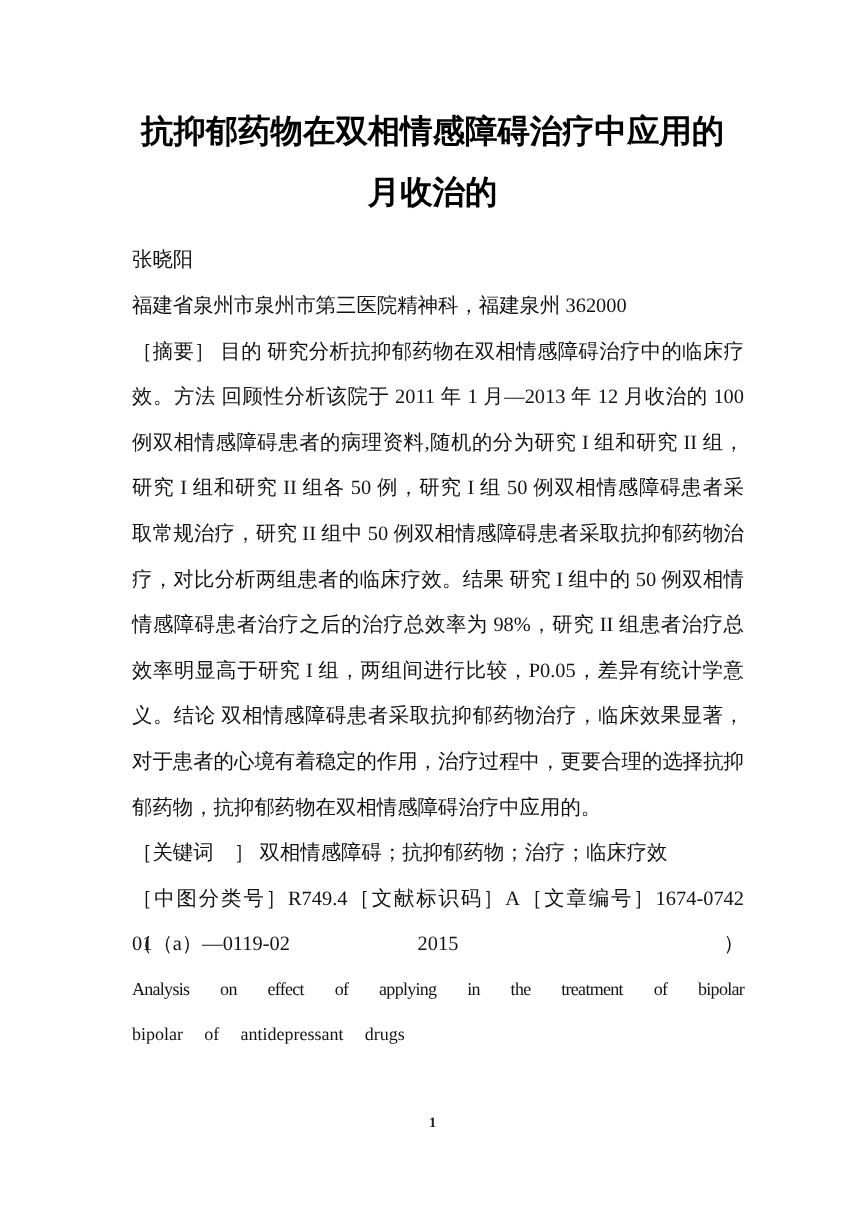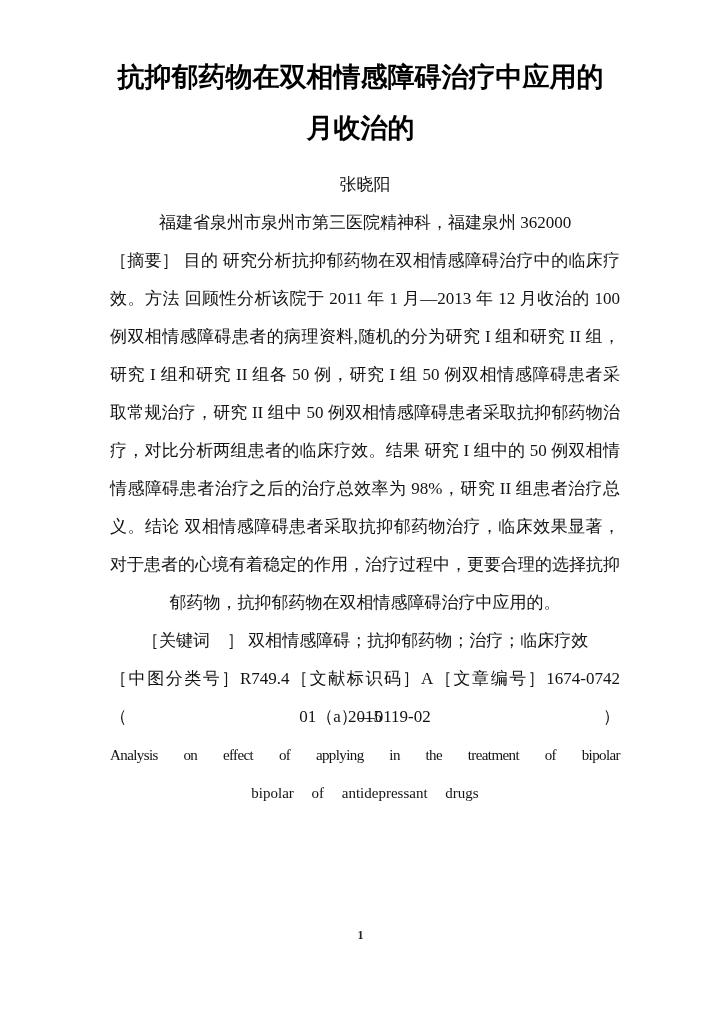--- a/index.html
+++ b/index.html
@@ -6,39 +6,38 @@
   body {
     width: 721px;
     height: 1020px;
     background: #ffffff;
     position: relative;
     font-family: "Liberation Serif", "DejaVu Serif", serif;
     color: #121212;
     overflow: hidden;
   }
   .title-block {
-    padding-top: 52px;
+    padding-top: 84px;
     text-align: center;
     font-weight: 700;
     font-size: 27px;
     line-height: 51px;
     color: #000000;
   }
   .title-line { white-space: nowrap; }
   .content-col {
     width: 510px;
     margin: 12px 0 0 110px;
   }
   .line {
     font-size: 17px;
     line-height: 38px;
     height: 38px;
     white-space: nowrap;
     overflow: visible;
-    text-align: center;
   }
   .just {
     white-space: normal;
     text-align: justify;
     text-align-last: justify;
   }
   .en {
     font-family: Liberation Serif, serif;
     font-size: 15px;
   }
@@ -73,20 +72,21 @@
   <div class="line">张晓阳</div>
   <div class="line">福建省泉州市泉州市第三医院精神科，福建泉州 362000</div>
 
   <div class="line just">［摘要］ 目的 研究分析抗抑郁药物在双相情感障碍治疗中的临床疗</div>
   <div class="line just">效。方法 回顾性分析该院于 2011 年 1 月—2013 年 12 月收治的 100</div>
   <div class="line just">例双相情感障碍患者的病理资料,随机的分为研究 I 组和研究 II 组，</div>
   <div class="line just">研究 I 组和研究 II 组各 50 例，研究 I 组 50 例双相情感障碍患者采</div>
   <div class="line just">取常规治疗，研究 II 组中 50 例双相情感障碍患者采取抗抑郁药物治</div>
   <div class="line just">疗，对比分析两组患者的临床疗效。结果 研究 I 组中的 50 例双相情</div>
   <div class="line just">情感障碍患者治疗之后的治疗总效率为 98%，研究 II 组患者治疗总</div>
+  <div class="line just">效率明显高于研究 I 组，两组间进行比较，P0.05，差异有统计学意</div>
   <div class="line just">义。结论 双相情感障碍患者采取抗抑郁药物治疗，临床效果显著，</div>
   <div class="line just">对于患者的心境有着稳定的作用，治疗过程中，更要合理的选择抗抑</div>
   <div class="line">郁药物，抗抑郁药物在双相情感障碍治疗中应用的。</div>
 
   <div class="line">［关键词　］ 双相情感障碍；抗抑郁药物；治疗；临床疗效</div>
 
   <div class="line just">［中图分类号］R749.4［文献标识码］A［文章编号］1674-0742（2015）</div>
   <div class="line">01（a）—0119-02</div>
 
   <div class="line en en1">Analysis on effect of applying in the treatment of bipolar</div>

